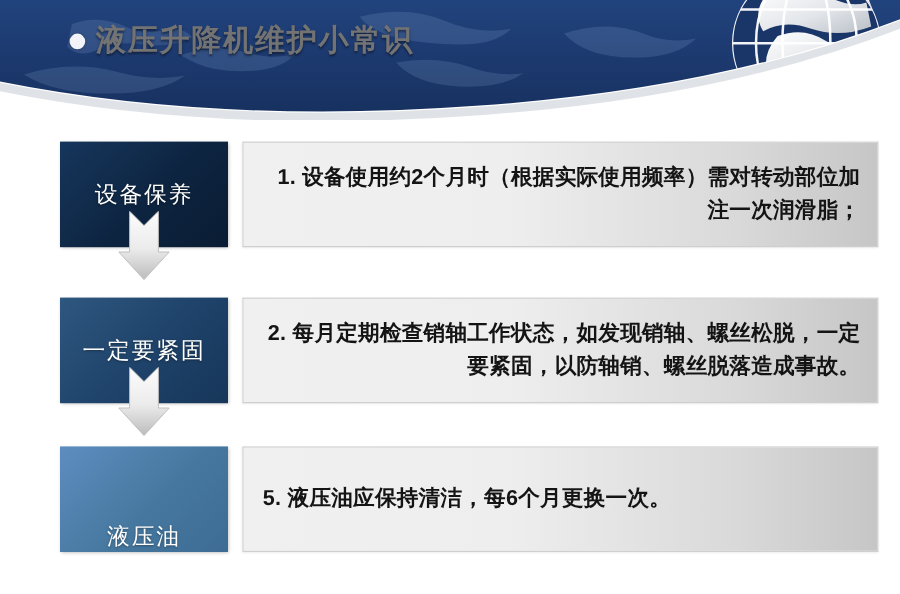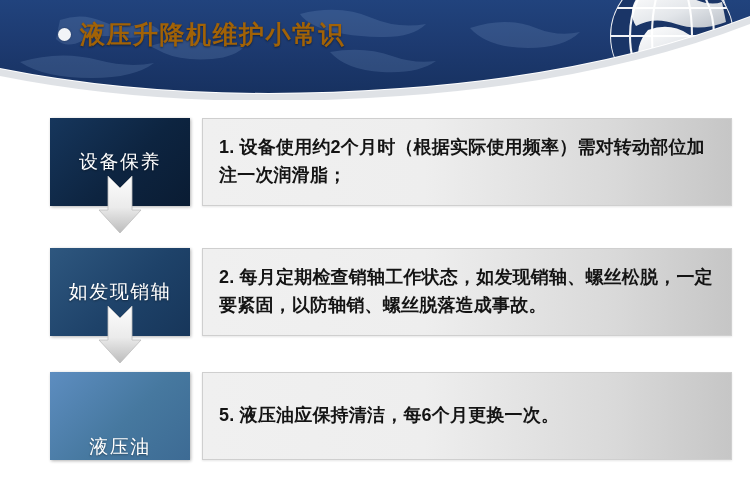--- a/index.html
+++ b/index.html
@@ -41,21 +41,21 @@
   }
   .title-bullet {
     width: 13px;
     height: 13px;
     border-radius: 50%;
     background: #f2f4f7;
     box-shadow: 0 0 2px rgba(0,0,0,0.35);
     flex: 0 0 auto;
   }
   .title-text {
-    color: #a16207;
+    color: #737373;
     font-size: 25px;
     font-weight: bold;
     letter-spacing: 1.5px;
     line-height: 1;
     text-shadow: 0 1px 2px rgba(0,0,0,0.45);
     white-space: nowrap;
   }
 
   
   .flow {
@@ -118,20 +118,21 @@
     align-items: center;
     padding: 0 14px 0 16px;
     box-shadow: 0 1px 2px rgba(0,0,0,0.10);
   }
   .panel-text {
     color: #141414;
     font-size: 18px;
     font-weight: bold;
     line-height: 1.55;
     letter-spacing: 0.2px;
+    text-align: right;
   }
 
   
   .arrow {
     position: absolute;
     left: 98px;
     width: 44px;
     height: 58px;
     z-index: 6;
   }
@@ -231,21 +232,21 @@
         <stop offset="0%" stop-color="#fdfdfd"></stop>
         <stop offset="55%" stop-color="#ebebeb"></stop>
         <stop offset="100%" stop-color="#bcbcbc"></stop>
       </linearGradient>
     </defs>
     <path d="M10 0 L22 12 L34 0 L34 34 L43 34 L22 57 L1 34 L10 34 Z" fill="url(#arrGrad1)" stroke="#bdbdbd" stroke-width="0.8"></path>
   </svg>
 
   <div class="row row-2">
     <div class="label-box b2">
-      <span class="label-text">如发现销轴</span>
+      <span class="label-text">一定要紧固</span>
     </div>
     <div class="text-panel">
       <span class="panel-text">2. 每月定期检查销轴工作状态，如发现销轴、螺丝松脱，一定要紧固，以防轴销、螺丝脱落造成事故。</span>
     </div>
   </div>
 
   <svg class="arrow arrow-2" viewBox="0 0 44 58">
     <defs>
       <linearGradient id="arrGrad2" x1="0" y1="0" x2="0" y2="1">
         <stop offset="0%" stop-color="#fdfdfd"></stop>

